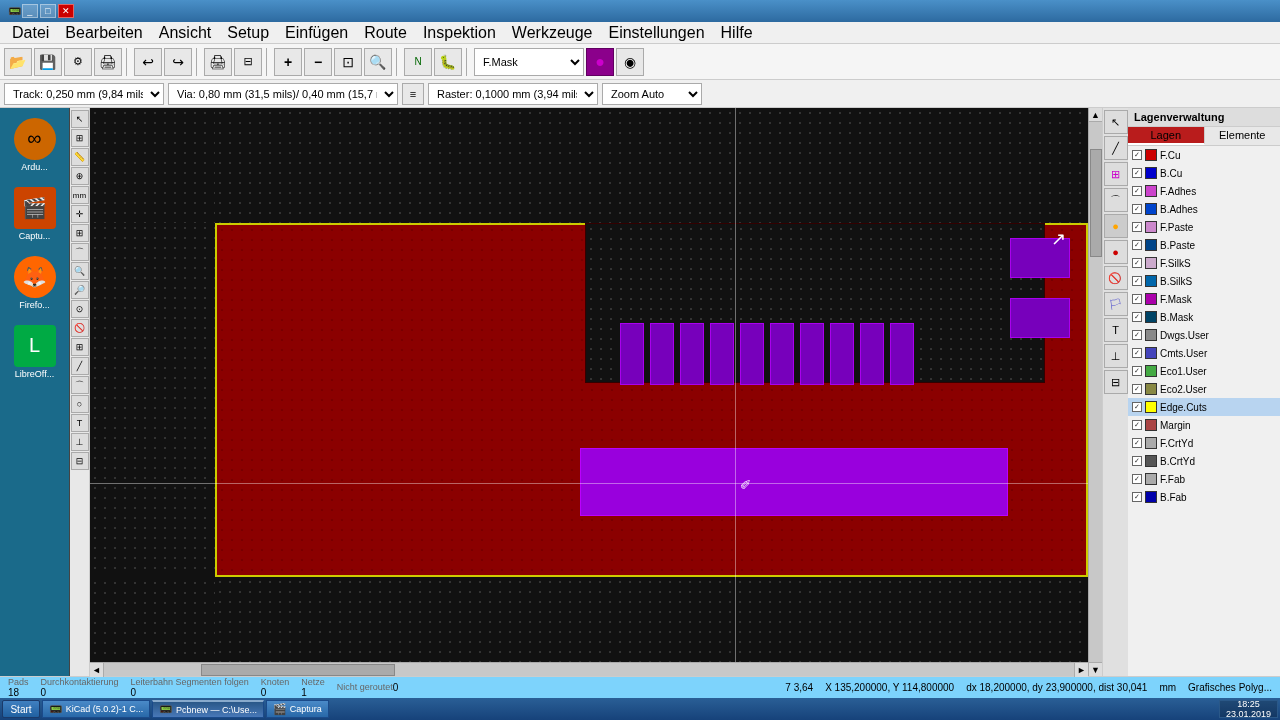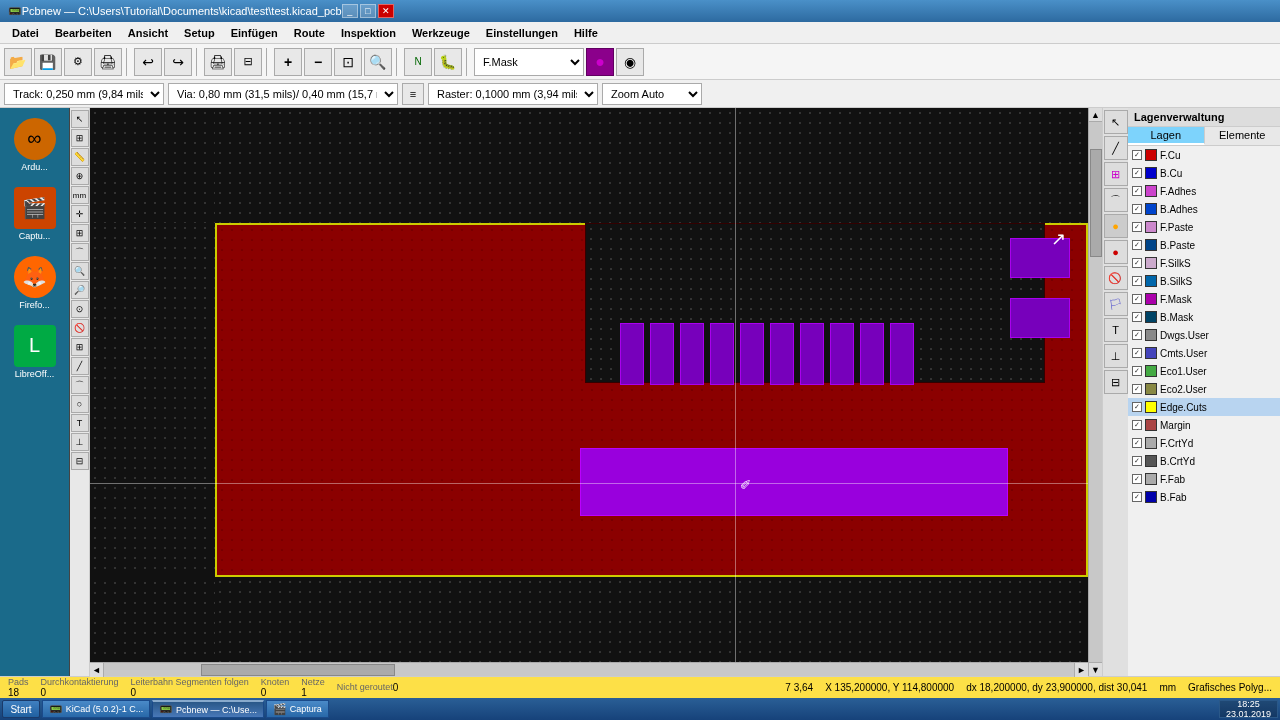--- a/index.html
+++ b/index.html
@@ -30,23 +30,22 @@
       height: 22px;
       background: #f0f0f0;
       display: flex;
       align-items: center;
       padding: 0 4px;
       border-bottom: 1px solid #ccc;
     }
     .menu-item {
       padding: 2px 8px;
       cursor: pointer;
-      font-size: 11px;
+      font-size: 16px;
       color: #000;
-      font-weight: bold;
     }
 
     
     #toolbar {
       height: 36px;
       background: #f5f5f5;
       display: flex;
       align-items: center;
       padding: 2px 4px;
       gap: 2px;
@@ -192,21 +191,20 @@
       flex: 1;
       display: flex;
       flex-direction: column;
     }
   </style>
 </head>
 <body>
 
 <div id="titlebar">
   <span>📟</span>
-  <span>Pcbnew — C:\Users\Tutorial\Documents\kicad\test\test.kicad_pcb</span>
   <div id="titlebar-controls">
     <div class="title-btn">_</div>
     <div class="title-btn">□</div>
     <div class="title-btn" style="background:#c00;">✕</div>
   </div>
 </div>
 
 <div id="menubar">
   <div class="menu-item">Datei</div>
   <div class="menu-item">Bearbeiten</div>
@@ -408,21 +406,21 @@
       <div class="rt-btn" style="font-size:11px;">🚫</div>
       <div class="rt-btn" style="font-size:11px;color:#4444cc;">🏳</div>
       <div class="rt-btn" style="font-size:11px;">T</div>
       <div class="rt-btn" style="font-size:11px;">⊥</div>
       <div class="rt-btn" style="font-size:11px;">⊟</div>
     </div>
 
     <div style="width:152px;background:#f0f0f0;display:flex;flex-direction:column;">
       <div style="background:#ddd;border-bottom:1px solid #ccc;padding:3px 6px;font-size:11px;font-weight:bold;">Lagenverwaltung</div>
       <div style="display:flex;border-bottom:1px solid #ccc;">
-        <div style="flex:1;padding:2px 4px;text-align:center;font-size:11px;cursor:pointer;background:#7dd3fc;border-right:1px solid #ccc;border-bottom:2px solid white;">Lagen</div>
+        <div style="flex:1;padding:2px 4px;text-align:center;font-size:11px;cursor:pointer;background:#b91c1c;border-right:1px solid #ccc;border-bottom:2px solid white;">Lagen</div>
         <div style="flex:1;padding:2px 4px;text-align:center;font-size:11px;cursor:pointer;background:#e8e8e8;">Elemente</div>
       </div>
       <div id="layer-list" style="flex:1;overflow-y:auto;">
 
       <div class="layer-item">
             <div class="layer-checkbox" style="font-size: 7px; color: rgb(51, 51, 51);">✓</div>
             <div class="layer-color" style="background: rgb(204, 0, 0);"></div>
             <span class="layer-name">F.Cu</span>
           </div>
           <div class="layer-item">
@@ -519,21 +517,21 @@
             <div class="layer-checkbox" style="font-size: 7px; color: rgb(51, 51, 51);">✓</div>
             <div class="layer-color" style="background: rgb(0, 0, 170);"></div>
             <span class="layer-name">B.Fab</span>
           </div>
         </div>
     </div>
   </div>
 
 </div>
 
-<div id="statusbar" style="height:22px;background:#fde047;border-top:1px solid #ccc;display:flex;align-items:center;padding:0 8px;font-size:10px;gap:12px;">
+<div id="statusbar" style="height:22px;background:#7dd3fc;border-top:1px solid #ccc;display:flex;align-items:center;padding:0 8px;font-size:10px;gap:12px;">
   <div style="display:flex;flex-direction:column;">
     <span style="font-size:9px;color:#666;">Pads</span>
     <span>18</span>
   </div>
   <div style="display:flex;flex-direction:column;">
     <span style="font-size:9px;color:#666;">Durchkontaktierung</span>
     <span>0</span>
   </div>
   <div style="display:flex;flex-direction:column;">
     <span style="font-size:9px;color:#666;">Leiterbahn Segmenten folgen</span>

